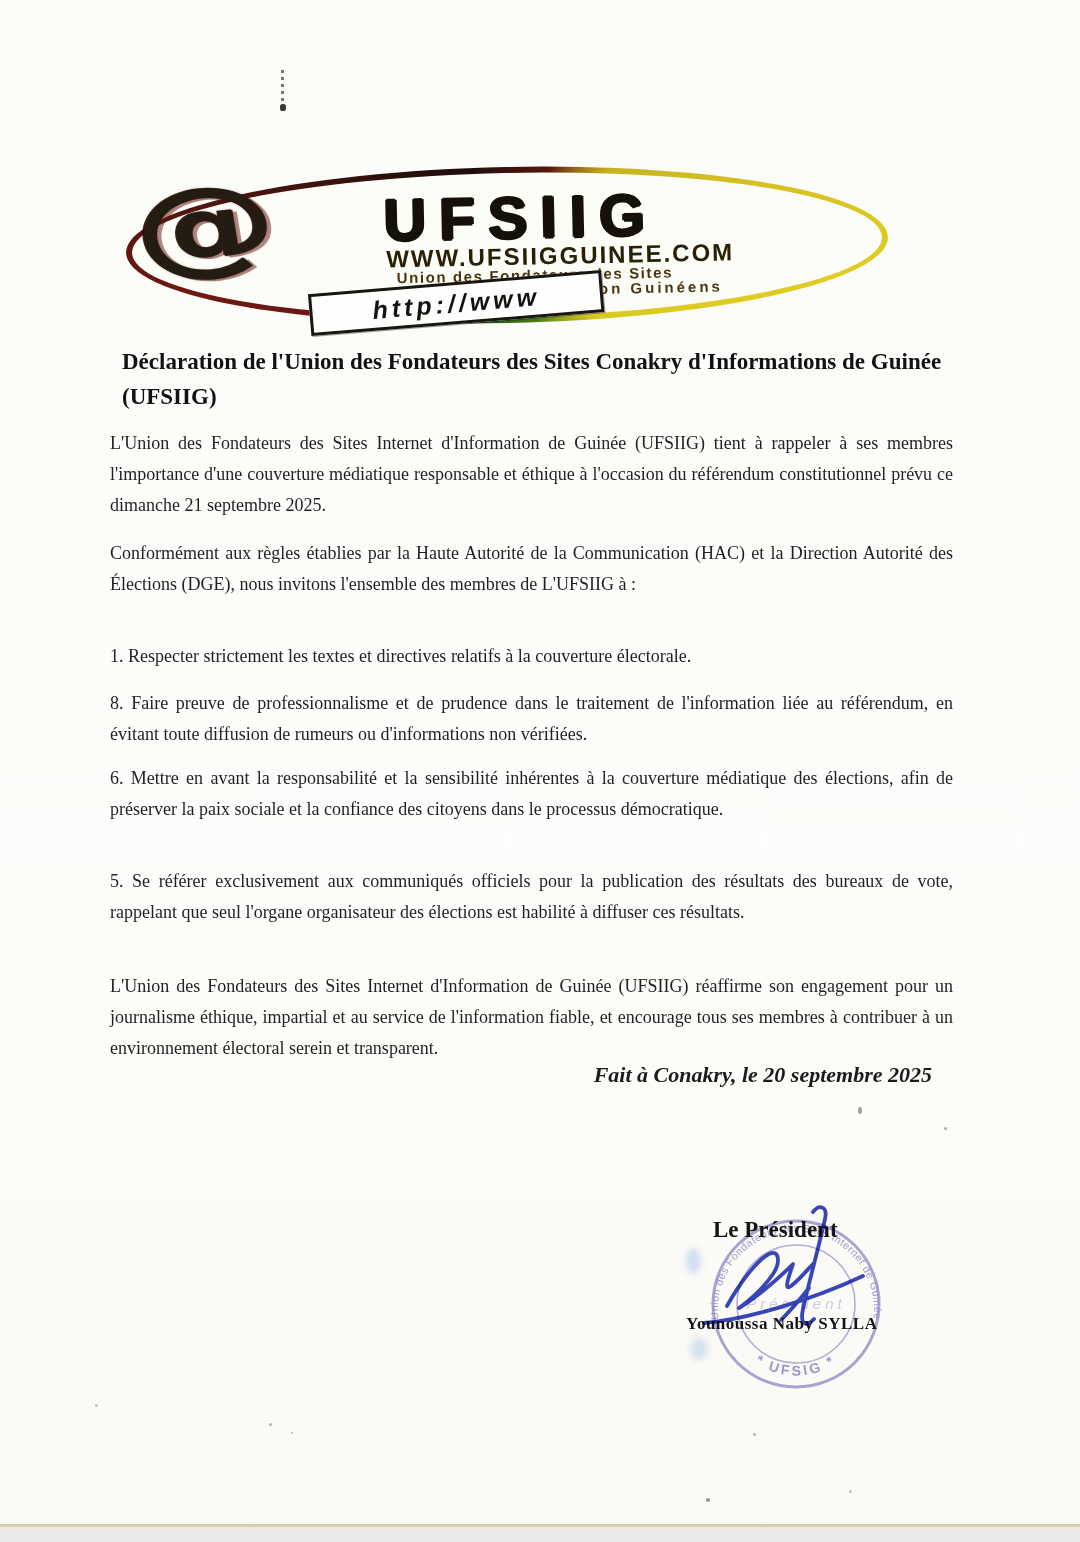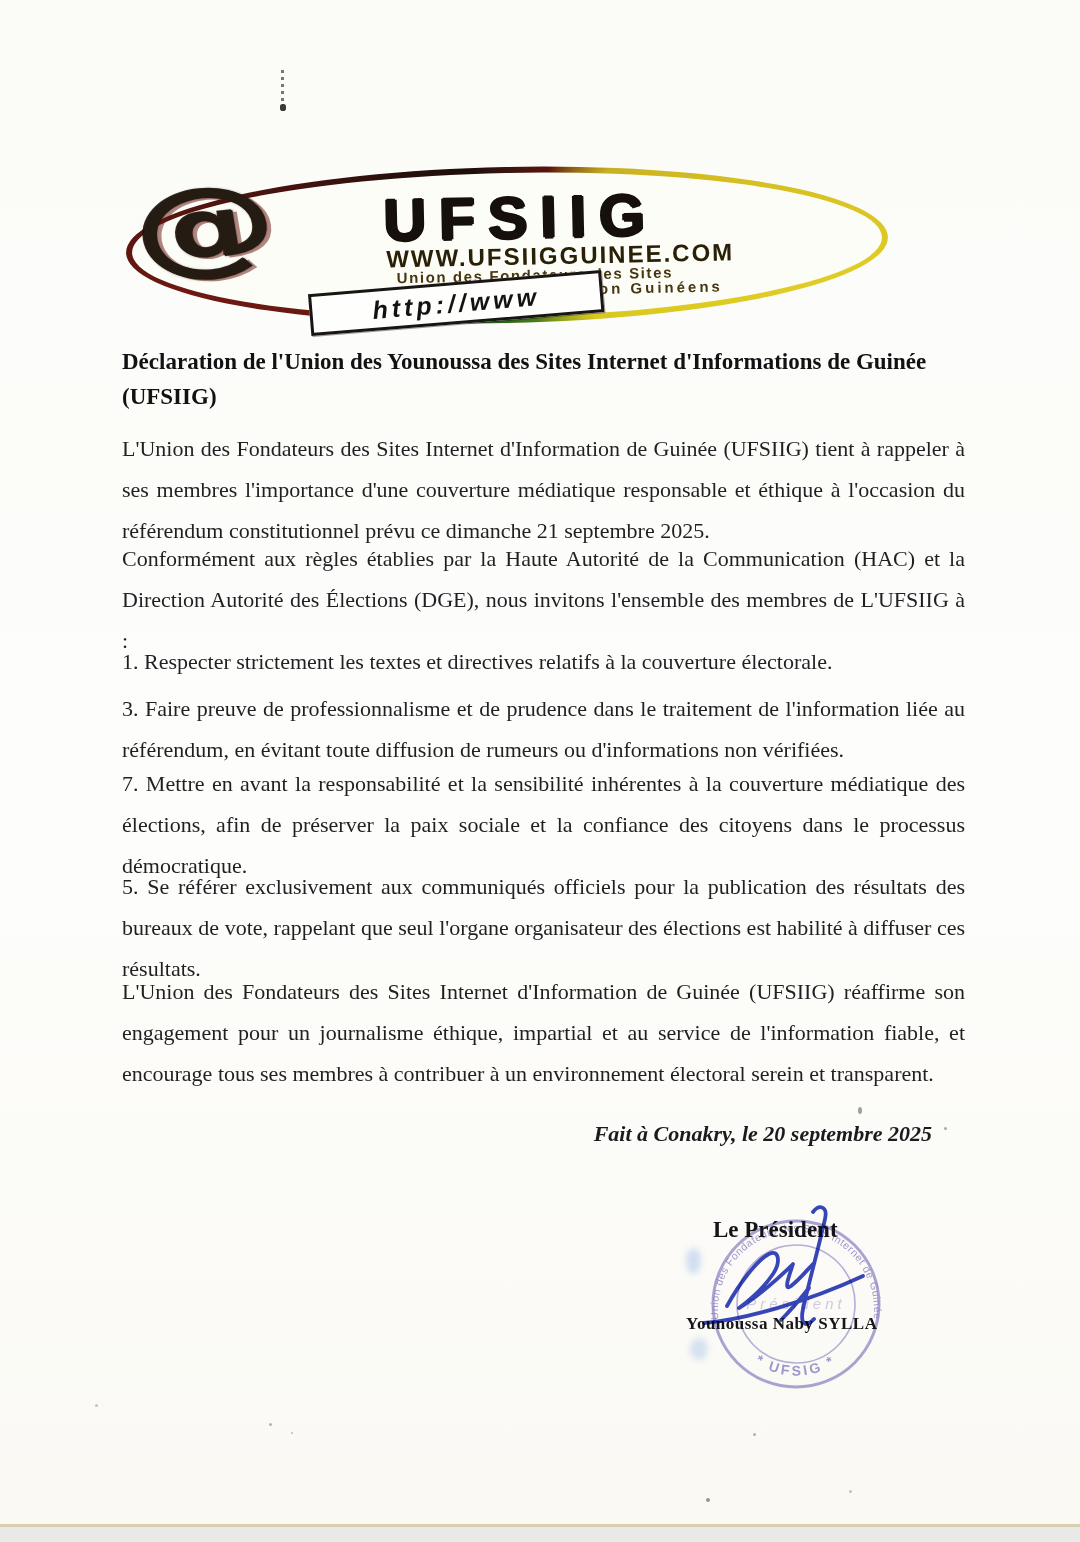--- a/index.html
+++ b/index.html
@@ -29,26 +29,26 @@
     font-weight:bold;font-size:15px;letter-spacing:1.6px;color:#47360f;white-space:nowrap;}
   .tag2{position:absolute;left:276px;top:115px;font-family:"Liberation Sans",sans-serif;
     font-weight:bold;font-size:15px;letter-spacing:3px;color:#47360f;white-space:nowrap;}
   .urlbox{position:absolute;left:182px;top:114px;width:288px;height:36px;background:#fefefc;
     border:3px solid #191512;transform:rotate(-3.5deg);display:flex;align-items:center;justify-content:center;
     font-family:"Liberation Sans",sans-serif;font-style:italic;font-weight:bold;font-size:25px;
     letter-spacing:4px;color:#141210;box-shadow:1px 1px 0 rgba(20,15,10,.4);}
   
   .doc-title{position:absolute;left:122px;top:344px;width:848px;font-weight:bold;
     font-size:23px;line-height:35px;color:#121114;}
-  .para{position:absolute;left:122px;width:843px;font-size:22px;line-height:41px;
+  .para{position:absolute;left:110px;width:843px;font-size:18px;line-height:31px;
     text-align:justify;color:#201f22;}
   .p-intro{top:428px;} .p-rules{top:538px;}
   .p-item1{top:641px;} .p-item2{top:688px;} .p-item3{top:763px;} .p-item4{top:866px;}
   .p-closing{top:971px;}
-  .date-line{position:absolute;left:530px;top:1121px;width:402px;text-align:right;
+  .date-line{position:absolute;left:530px;top:1062px;width:402px;text-align:right;
     font-weight:bold;font-style:italic;font-size:22px;color:#1b1a1d;}
   .role{position:absolute;left:713px;top:1217px;font-weight:bold;font-size:23px;color:#151417;z-index:2;}
   .signer{position:absolute;left:686px;top:1314px;font-weight:bold;font-size:17px;
     letter-spacing:.5px;color:#151417;z-index:3;}
   
   .stamp-svg{position:absolute;left:702px;top:1210px;z-index:1;opacity:.88;mix-blend-mode:multiply;}
   .sig-svg{position:absolute;left:695px;top:1202px;z-index:4;mix-blend-mode:multiply;}
   .smudge{position:absolute;border-radius:50%;background:#8fb4e6;filter:blur(3px);z-index:0;}
   .smudge1{left:686px;top:1248px;width:15px;height:26px;opacity:.40;}
   .smudge2{left:690px;top:1338px;width:18px;height:22px;opacity:.35;}
@@ -81,26 +81,26 @@
       <div class="ring-inner"></div>
     </div>
     <div class="at">@</div>
     <div class="acronym">UFSIIG</div>
     <div class="website">WWW.UFSIIGGUINEE.COM</div>
     <div class="tag1">Union des Fondateurs des Sites</div>
     <div class="tag2">Internet d'Information Guinéens</div>
     <div class="urlbox">http://www</div>
   </div>
 
-  <div class="doc-title">Déclaration de l'Union des Younoussa des Sites Internet d'Informations de Guinée (UFSIIG)</div>
+  <div class="doc-title">Déclaration de l'Union des Fondateurs des Sites Conakry d'Informations de Guinée (UFSIIG)</div>
   <div class="para p-intro">L'Union des Fondateurs des Sites Internet d'Information de Guinée (UFSIIG) tient à rappeler à ses membres l'importance d'une couverture médiatique responsable et éthique à l'occasion du référendum constitutionnel prévu ce dimanche 21 septembre 2025.</div>
   <div class="para p-rules">Conformément aux règles établies par la Haute Autorité de la Communication (HAC) et la Direction Autorité des Élections (DGE), nous invitons l'ensemble des membres de L'UFSIIG à :</div>
   <div class="para p-item1">1. Respecter strictement les textes et directives relatifs à la couverture électorale.</div>
-  <div class="para p-item2">3. Faire preuve de professionnalisme et de prudence dans le traitement de l'information liée au référendum, en évitant toute diffusion de rumeurs ou d'informations non vérifiées.</div>
-  <div class="para p-item3">7. Mettre en avant la responsabilité et la sensibilité inhérentes à la couverture médiatique des élections, afin de préserver la paix sociale et la confiance des citoyens dans le processus démocratique.</div>
+  <div class="para p-item2">8. Faire preuve de professionnalisme et de prudence dans le traitement de l'information liée au référendum, en évitant toute diffusion de rumeurs ou d'informations non vérifiées.</div>
+  <div class="para p-item3">6. Mettre en avant la responsabilité et la sensibilité inhérentes à la couverture médiatique des élections, afin de préserver la paix sociale et la confiance des citoyens dans le processus démocratique.</div>
   <div class="para p-item4">5. Se référer exclusivement aux communiqués officiels pour la publication des résultats des bureaux de vote, rappelant que seul l'organe organisateur des élections est habilité à diffuser ces résultats.</div>
   <div class="para p-closing">L'Union des Fondateurs des Sites Internet d'Information de Guinée (UFSIIG) réaffirme son engagement pour un journalisme éthique, impartial et au service de l'information fiable, et encourage tous ses membres à contribuer à un environnement électoral serein et transparent.</div>
   <div class="date-line">Fait à Conakry, le 20 septembre 2025</div>
 
   <div class="smudge smudge1"></div>
   <div class="smudge smudge2"></div>
 
   <svg class="stamp-svg" width="188" height="188" viewBox="0 0 188 188">
     <circle cx="94" cy="94" r="83" fill="none" stroke-width="3" stroke-opacity=".75" stroke="#8377c4"></circle>
     <circle cx="94" cy="94" r="59" fill="none" stroke-width="1.6" stroke-opacity=".65" stroke="#8377c4"></circle>

